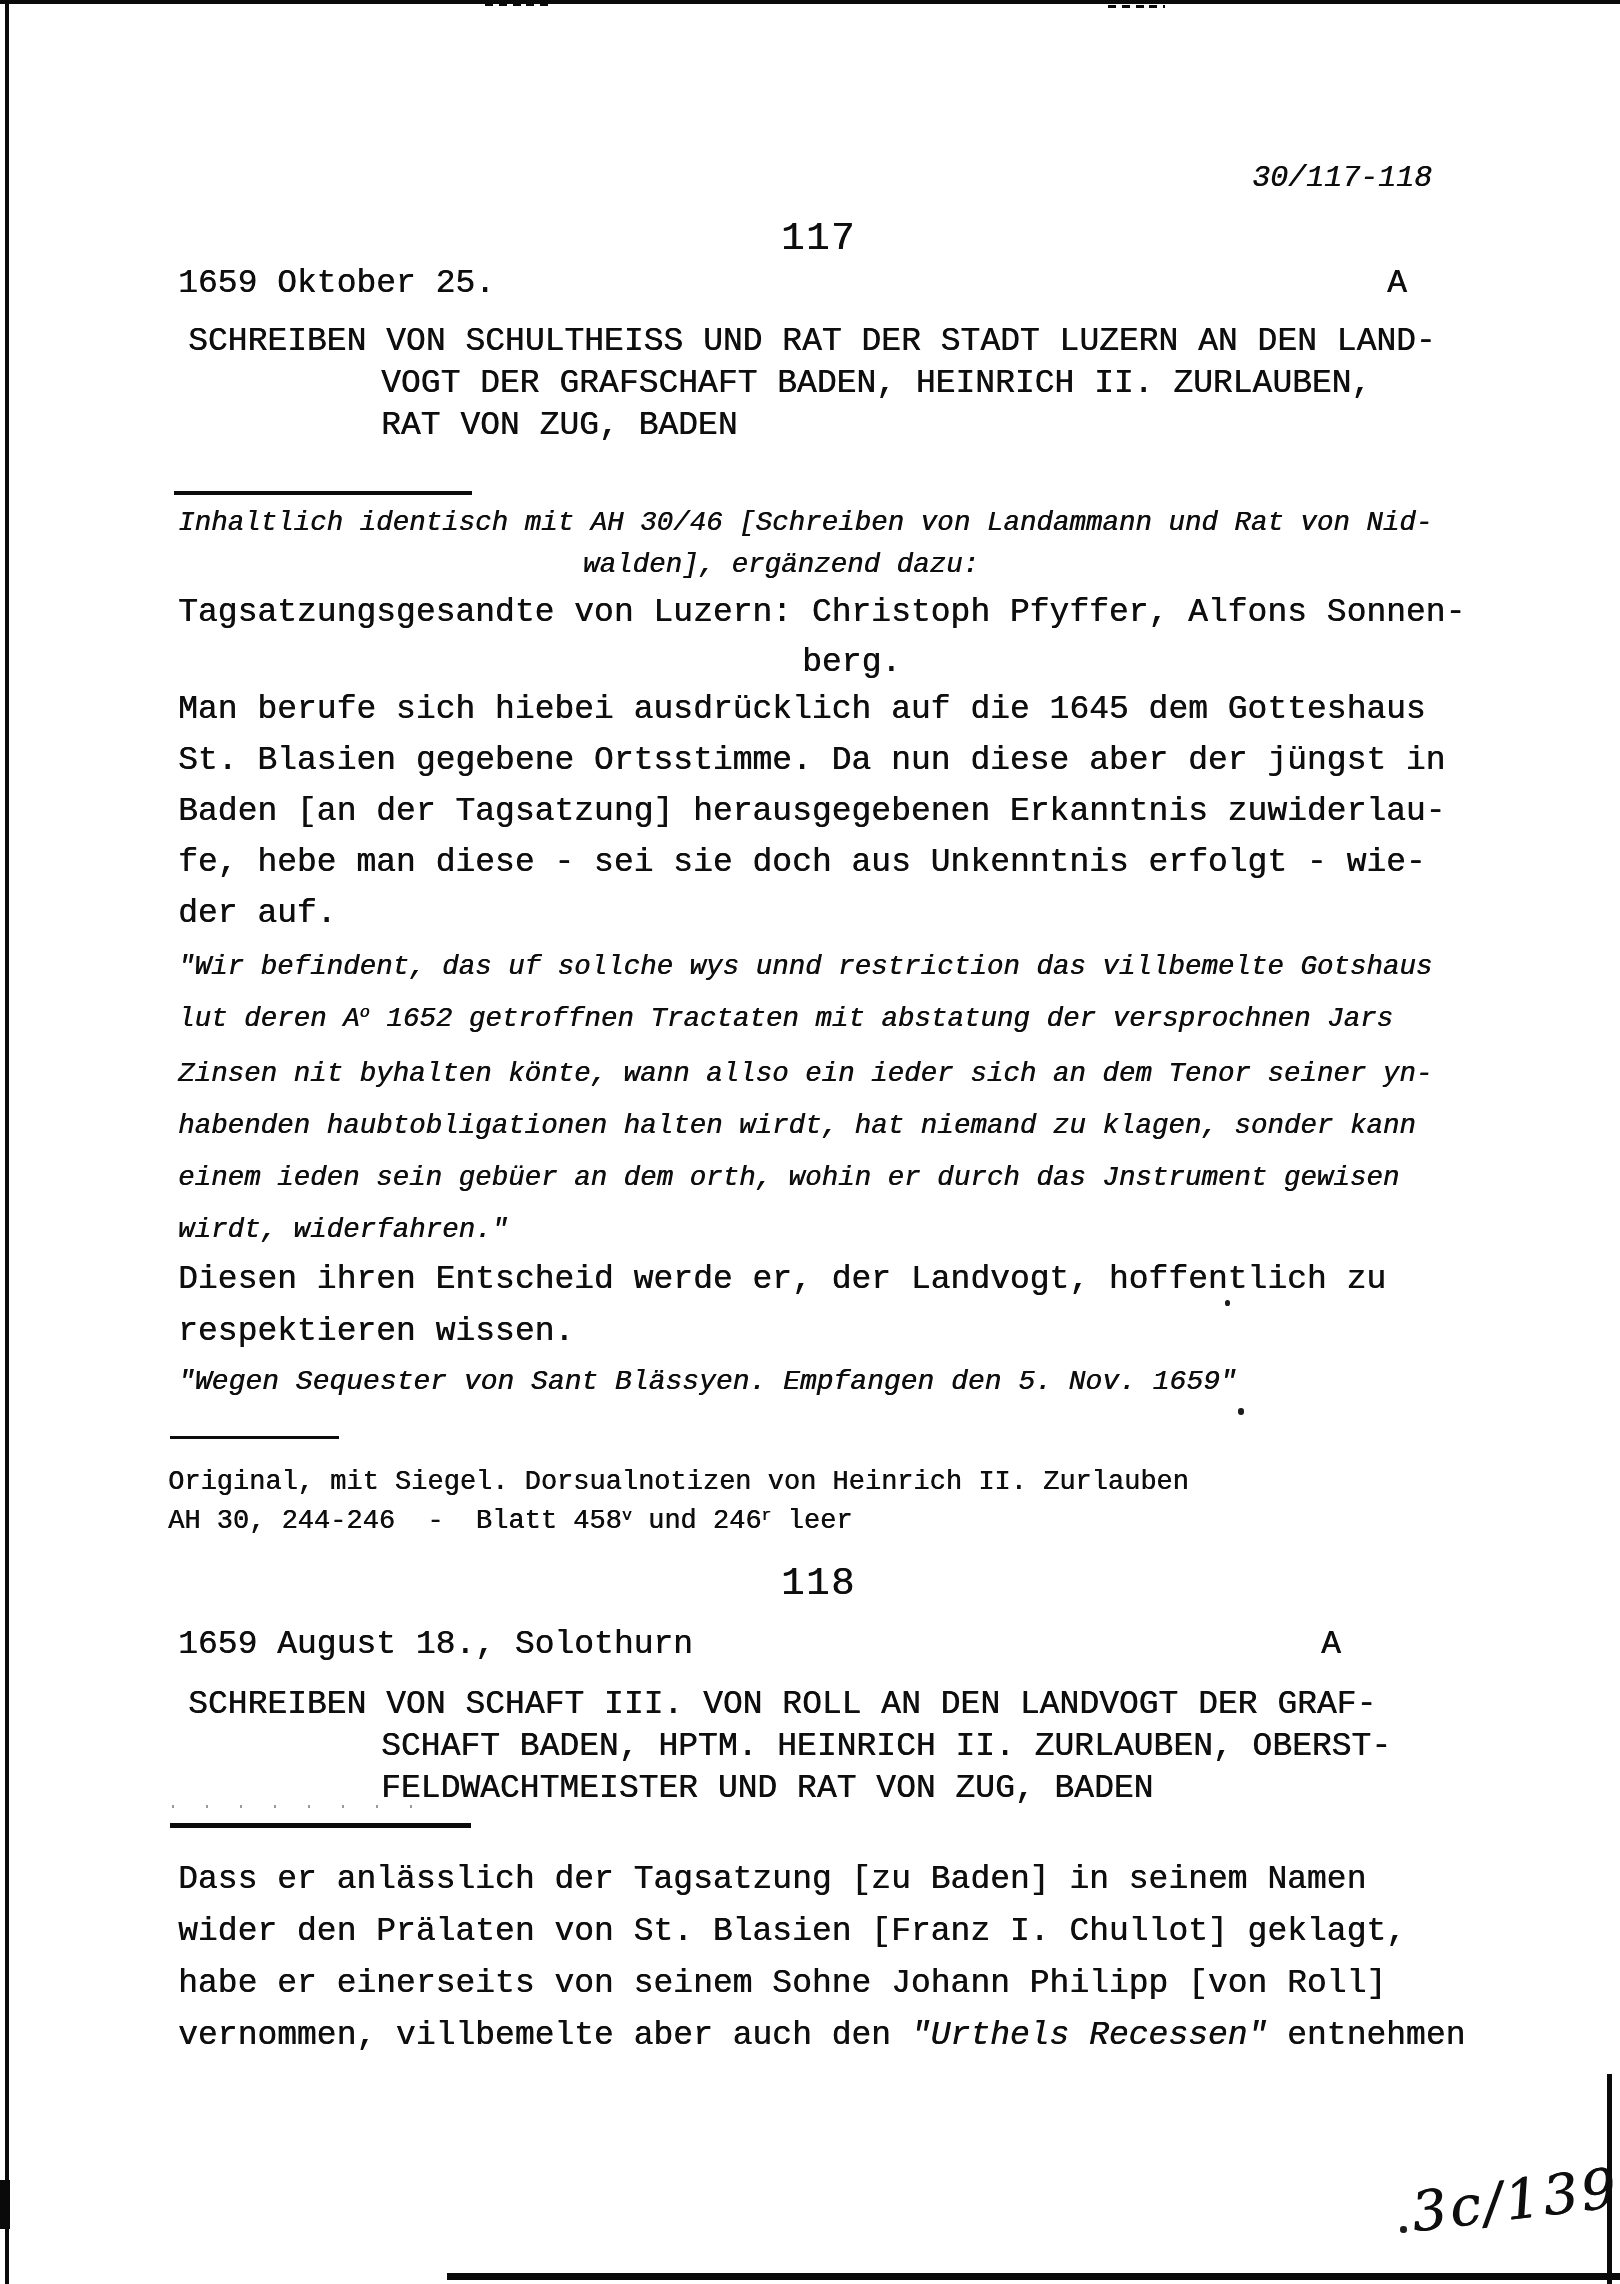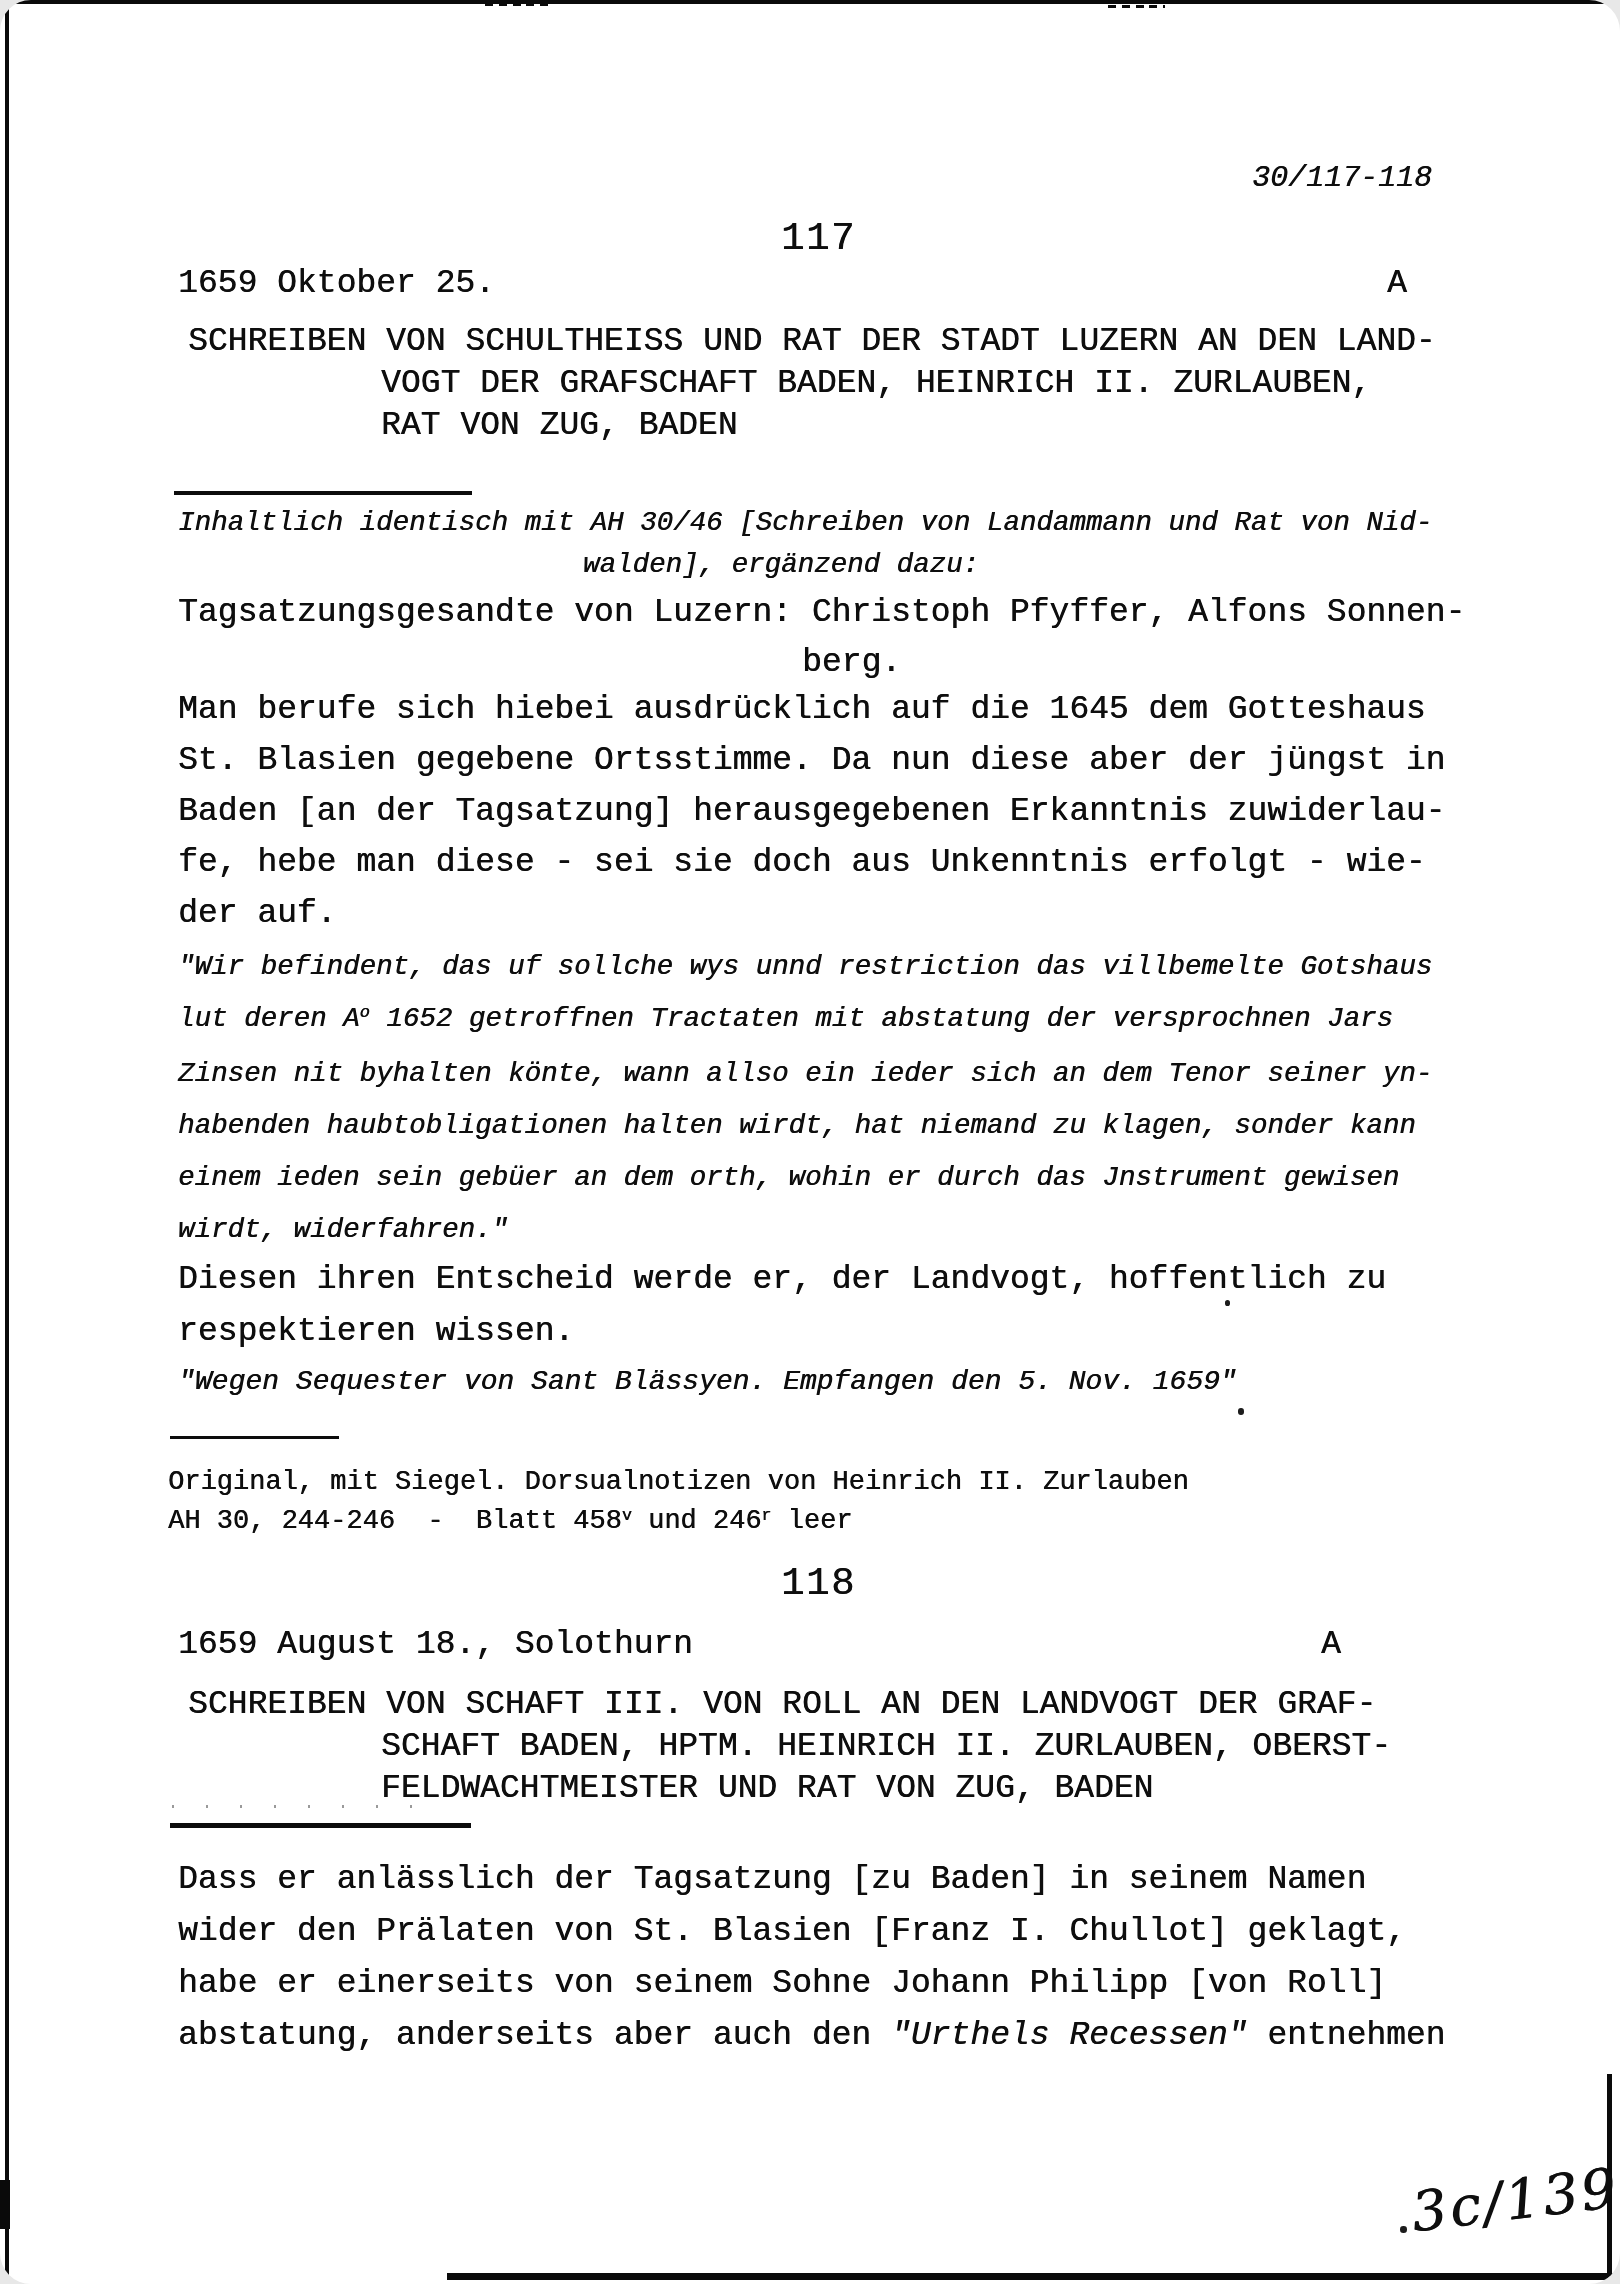--- a/index.html
+++ b/index.html
@@ -4,21 +4,20 @@
 <style>
   html,body { margin:0; padding:0; background:#e8e8e8; }
   .page {
     position:relative;
     width:1620px; height:2284px;
     background:#ffffff;
     color:#0e0e0e;
     font-family:"Liberation Mono", monospace;
     overflow:hidden;
     text-shadow:0.5px 0 0 currentColor; 
-    border-radius:31px;
   }
   .abs { position:absolute; }
   .line { white-space:pre; }
 
   
   .art { position:absolute; background:#0a0a0a; }
   .dash { background:repeating-linear-gradient(90deg,#0a0a0a 0 8px,transparent 8px 13.8px); }
   .dotrow { background:repeating-linear-gradient(90deg,#9a9a9a 0 2.4px,transparent 2.4px 34px); }
   .specdot { position:absolute; background:#1c1c1c; border-radius:50%; }
 
@@ -155,20 +154,20 @@
     <div class="line hang">SCHAFT BADEN, HPTM. HEINRICH II. ZURLAUBEN, OBERST-</div>
     <div class="line hang">FELDWACHTMEISTER UND RAT VON ZUG, BADEN</div>
   </div>
 
   <div class="rule rule3"></div>
 
   <div class="abs body118">
     <div class="line">Dass er anlässlich der Tagsatzung [zu Baden] in seinem Namen</div>
     <div class="line">wider den Prälaten von St. Blasien [Franz I. Chullot] geklagt,</div>
     <div class="line">habe er einerseits von seinem Sohne Johann Philipp [von Roll]</div>
-    <div class="line"><span>abstatung, anderseits aber auch den </span><span class="ital">"Urthels Recessen"</span><span> entnehmen</span></div>
+    <div class="line"><span>vernommen, villbemelte aber auch den </span><span class="ital">"Urthels Recessen"</span><span> entnehmen</span></div>
   </div>
 
   <div class="abs handnote line">3c/139</div>
   <div class="specdot" style="left:1400px;top:2226px;width:6.5px;height:6.5px;"></div>
 
 </div>
 
 
 </body></html>

